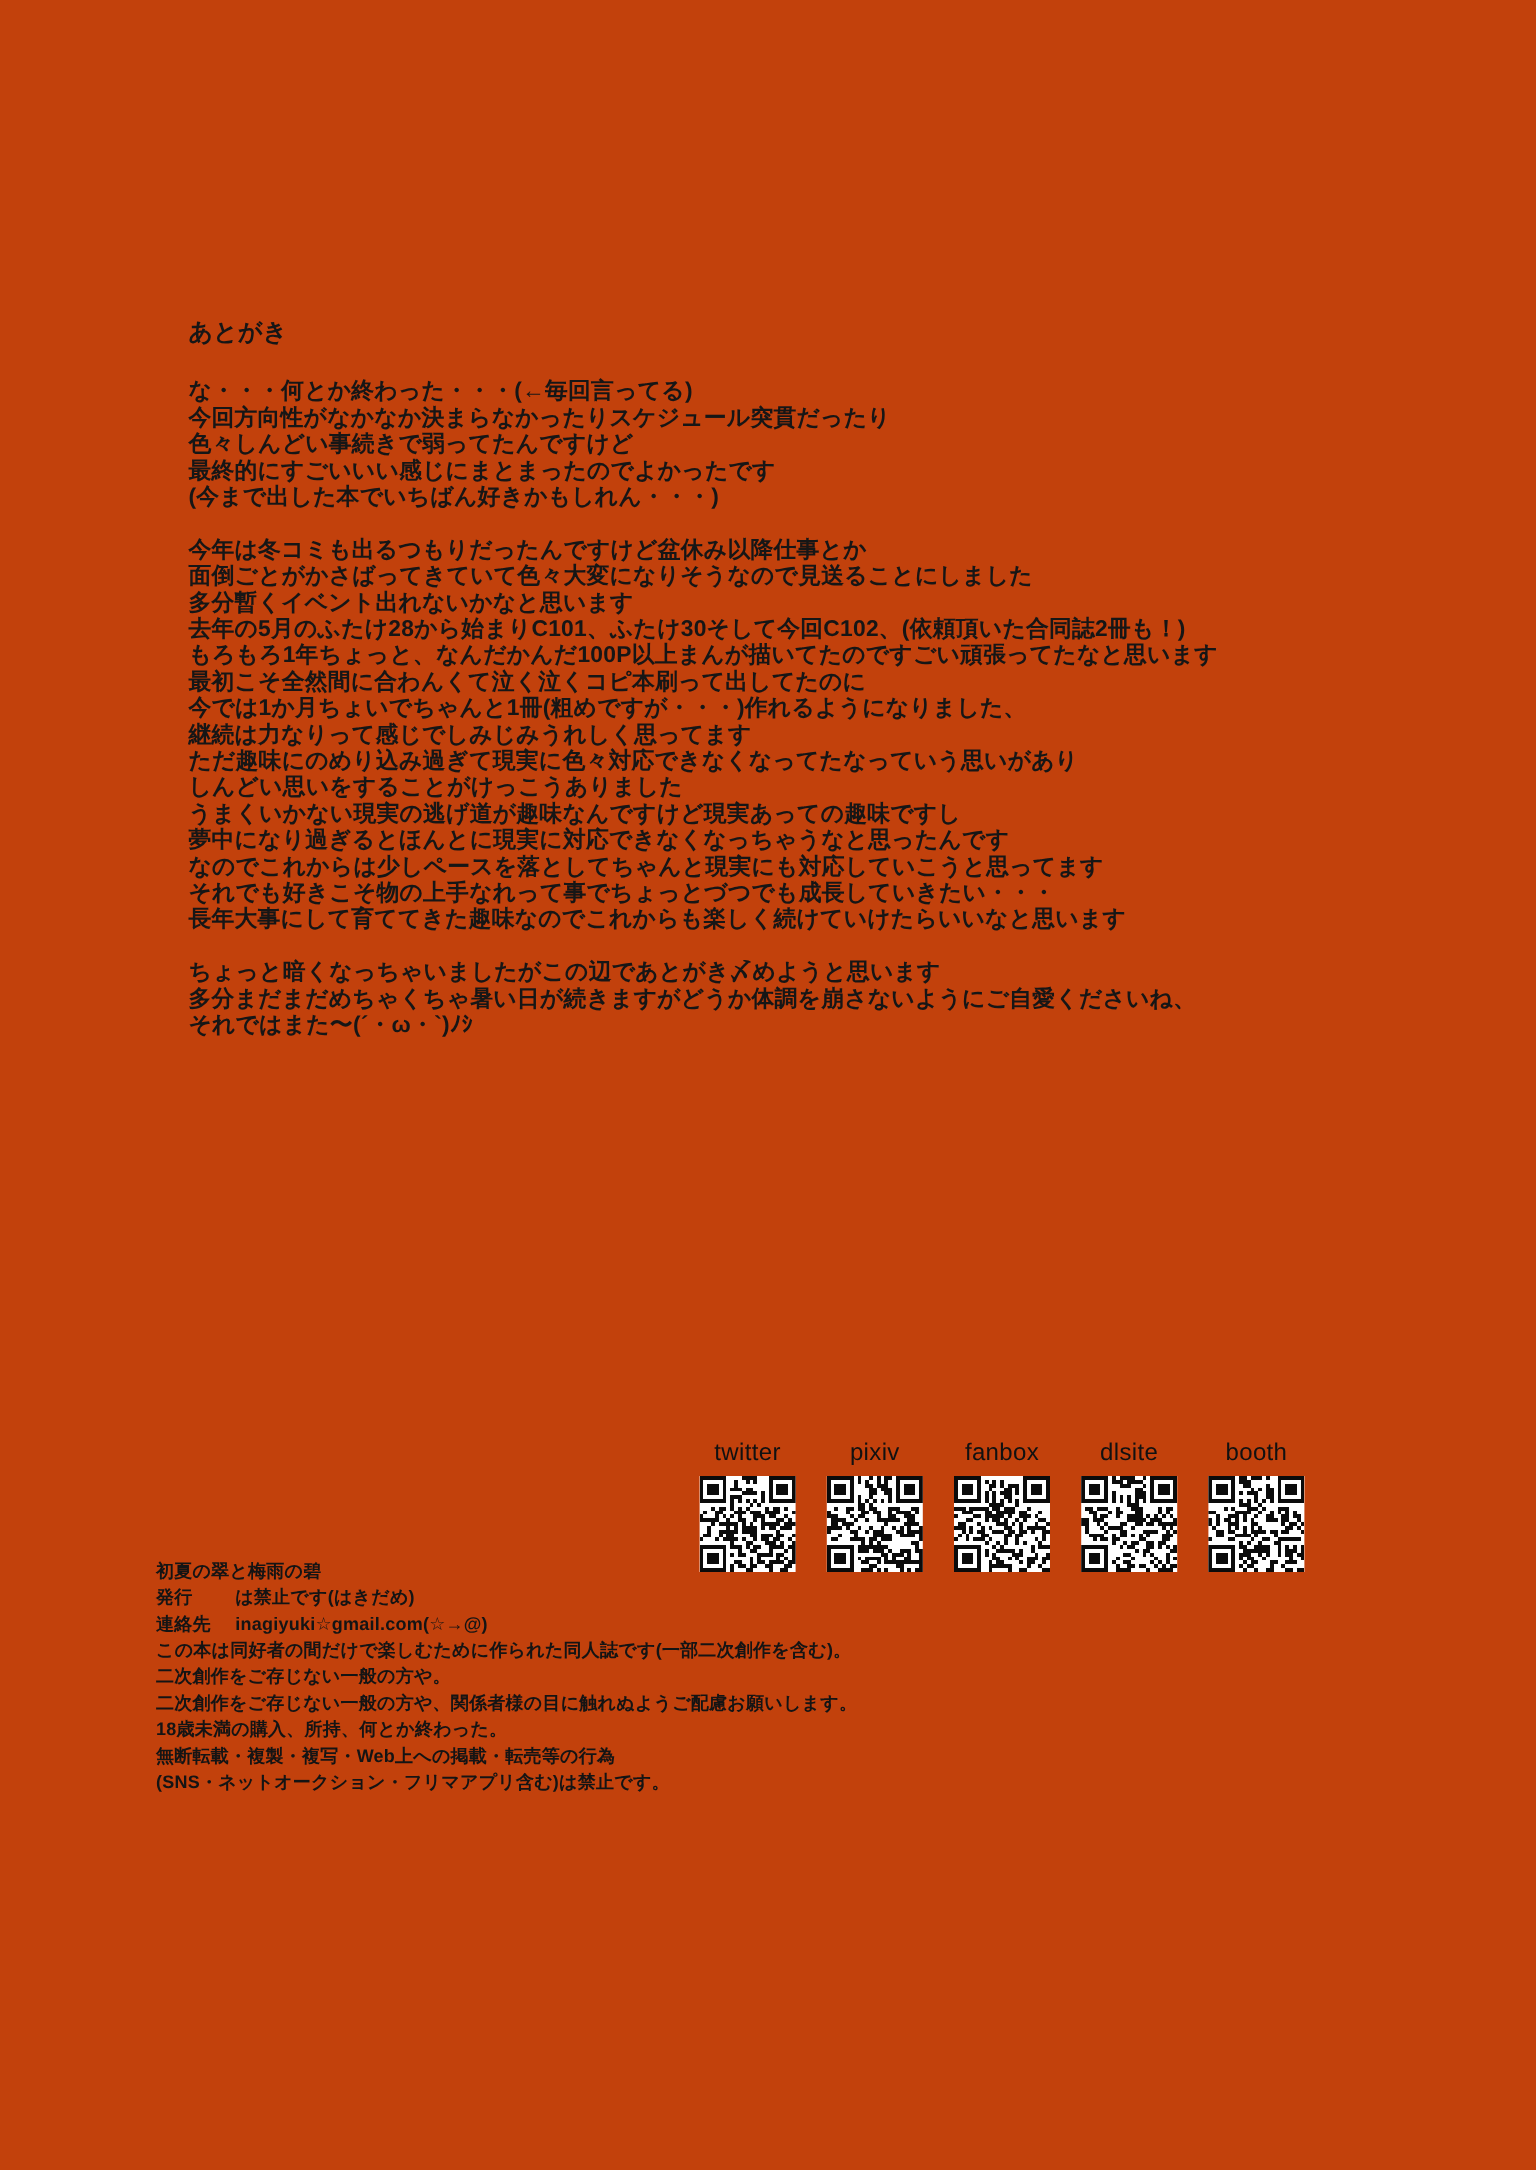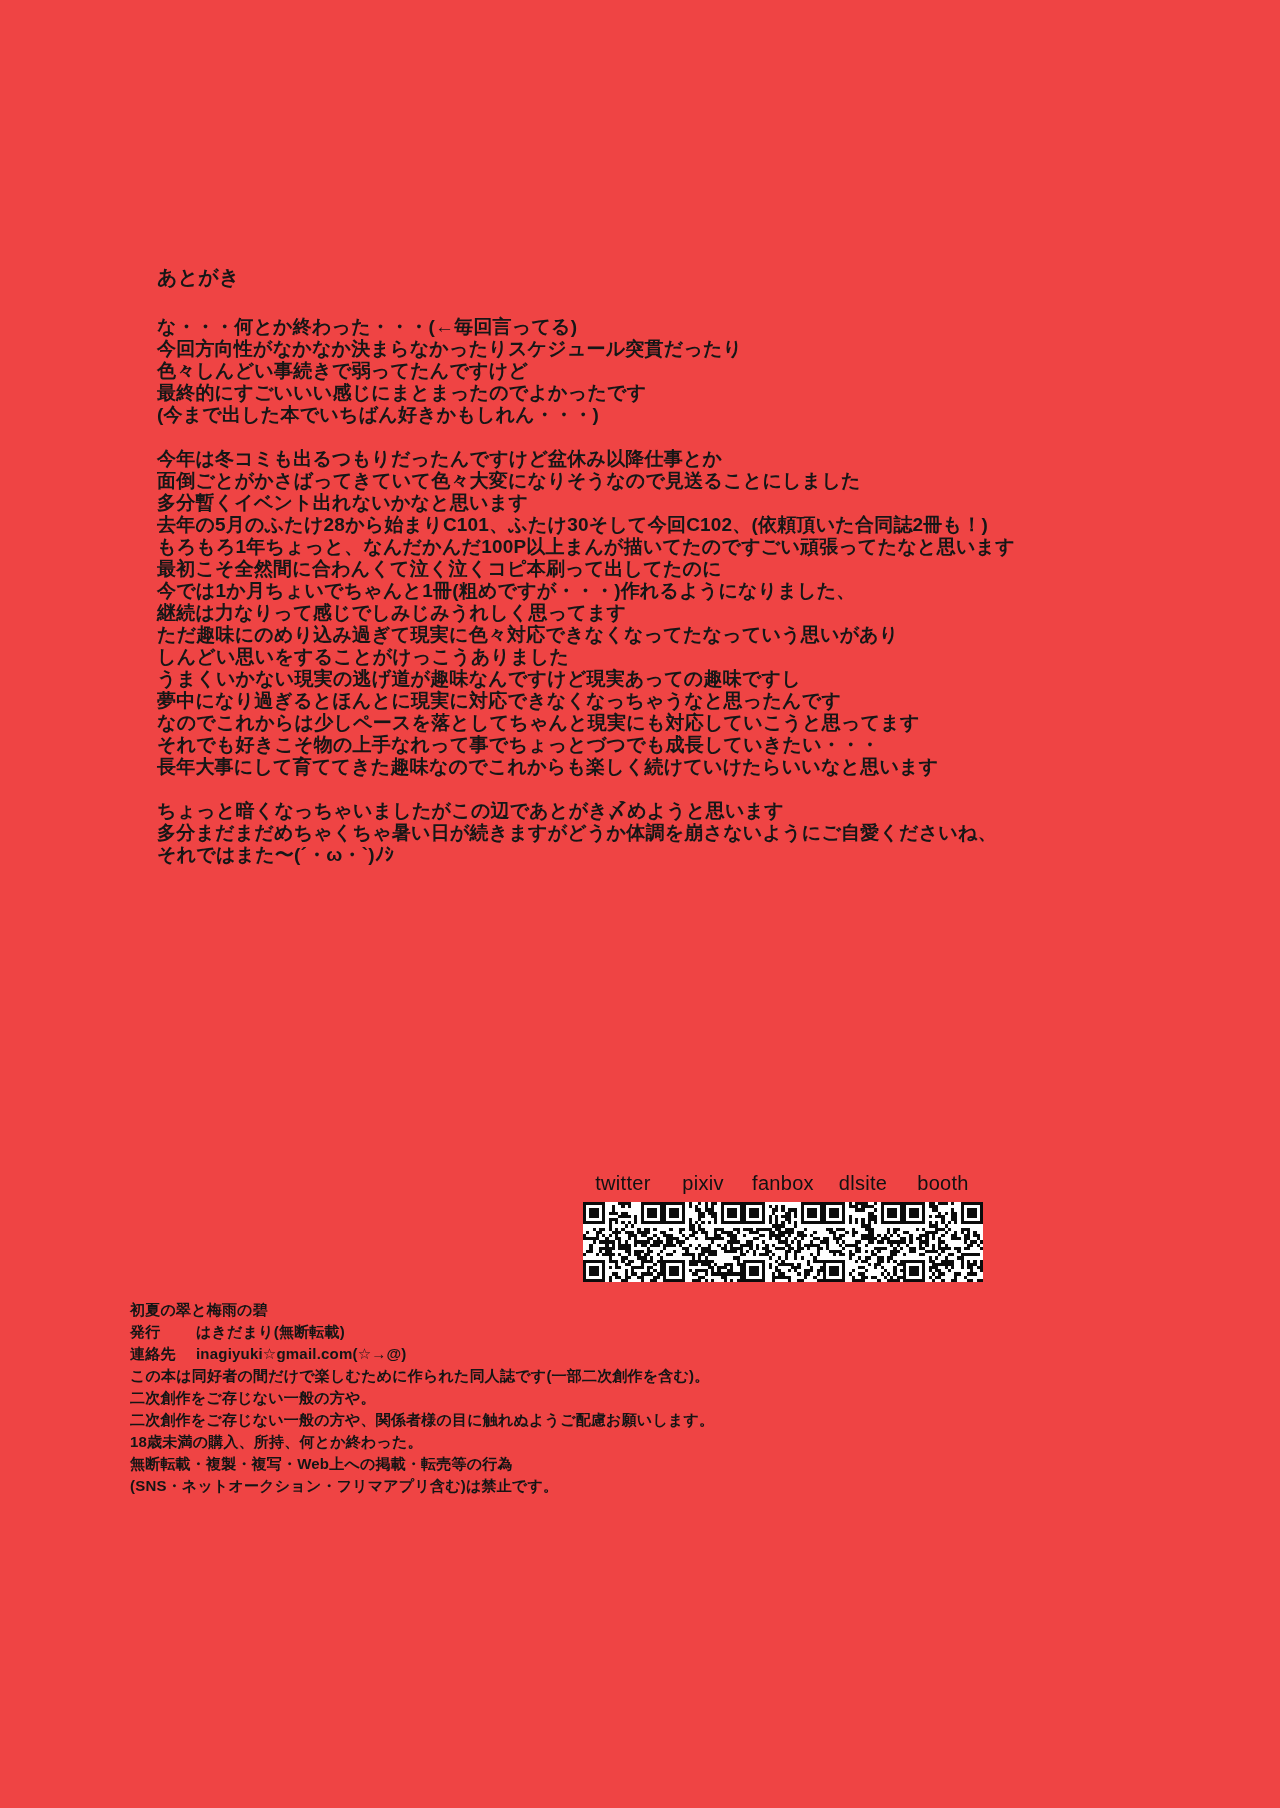--- a/index.html
+++ b/index.html
@@ -4,33 +4,33 @@
 <style>
   html,body{margin:0;padding:0;}
   body{
     width:1280px;height:1808px;
     background:#ffffff;
     position:relative;
     font-family:"Liberation Sans","DejaVu Sans",sans-serif;
     color:#151515;
     overflow:hidden;
   }
-  .page{position:absolute;inset:0;background:#ef4444;}
+  .page{position:absolute;inset:0;background:#c2410c;}
   
   .afterword{
     position:absolute;left:157px;top:266px;width:1000px;
     font-size:19px;line-height:22px;font-weight:600;
     letter-spacing:0.2px;color:#161616;
   }
   .afterword .title{margin:0 0 28px 0;font-size:20px;}
   .afterword .para{white-space:pre-line;margin:0 0 22px 0;}
   
   .qr-row{
-    position:absolute;left:583px;top:1172px;
-    display:flex;align-items:flex-start;
+    position:absolute;left:583px;top:1200px;
+    display:flex;align-items:flex-start;gap:26px;
   }
   .qr-item{display:flex;flex-direction:column;align-items:center;}
   .qr-label{
     font-size:20px;font-weight:500;color:#111;
     margin-bottom:7px;letter-spacing:0.3px;
   }
   .qr-box{width:80px;height:80px;background:#fff;}
   .qr-box svg{display:block;}
   
   .colophon{
@@ -1616,21 +1616,21 @@
             <rect x="23" y="24" width="1" height="1" fill="#0b0b0b"></rect>
             <rect x="24" y="24" width="1" height="1" fill="#0b0b0b"></rect>
           </svg>
         </div>
     </div>
   </div>
 
   <div class="colophon">
     <div class="book-title">初夏の翠と梅雨の碧</div>
     <div class="info-row">
-      <span class="label">発行</span><span class="value">はきだまり(無断転載)</span>
+      <span class="label">発行</span><span class="value">は禁止です(はきだめ)</span>
     </div>
     <div class="info-row">
       <span class="label">連絡先</span><span class="value">inagiyuki☆gmail.com(☆→@)</span>
     </div>
     <div class="notice">この本は同好者の間だけで楽しむために作られた同人誌です(一部二次創作を含む)。</div>
     <div class="notice">二次創作をご存じない一般の方や。</div>
     <div class="notice">二次創作をご存じない一般の方や、関係者様の目に触れぬようご配慮お願いします。</div>
     <div class="notice">18歳未満の購入、所持、何とか終わった。</div>
     <div class="notice">無断転載・複製・複写・Web上への掲載・転売等の行為</div>
     <div class="notice">(SNS・ネットオークション・フリマアプリ含む)は禁止です。</div>

